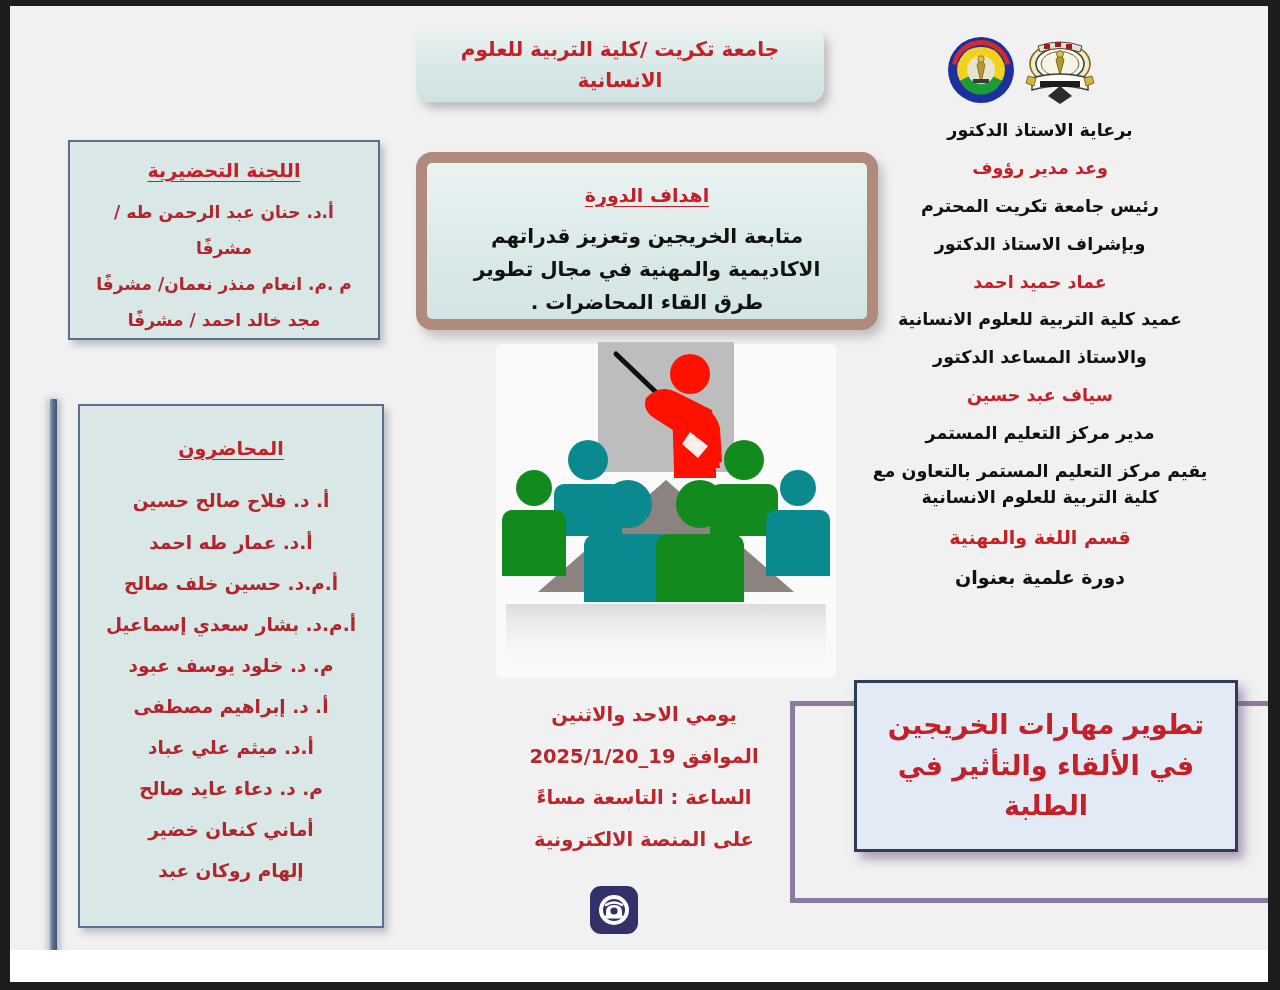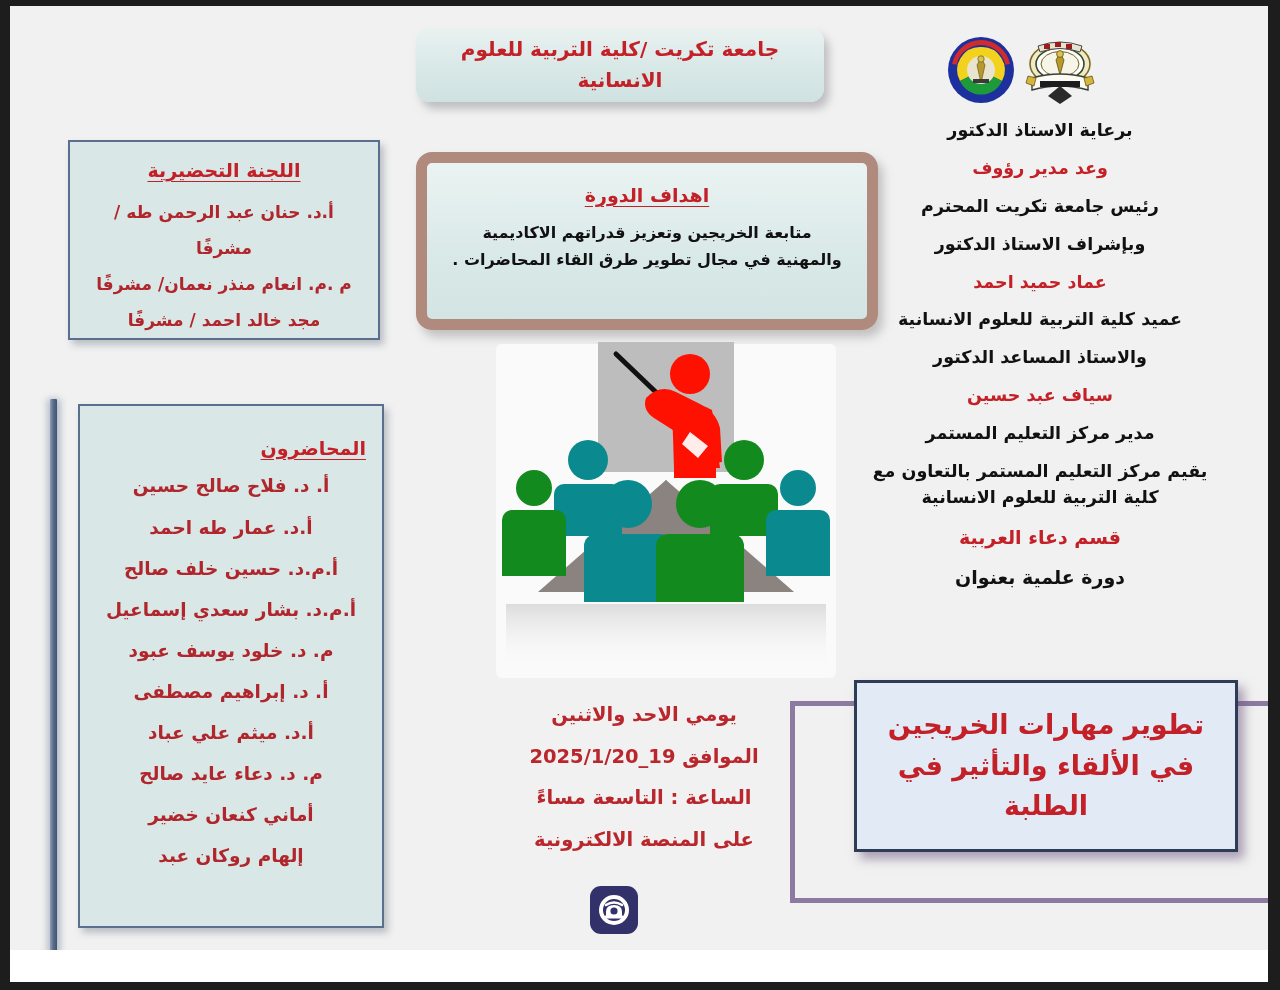--- a/index.html
+++ b/index.html
@@ -133,21 +133,21 @@
   .sec-head {
     font-size: 19px;
     color: #c32027;
     font-weight: bold;
     text-decoration: underline;
     text-underline-offset: 4px;
     margin-bottom: 10px;
   }
 
   .goal-text {
-    font-size: 16px;
+    font-size: 20px;
     color: #111;
     font-weight: bold;
     line-height: 1.65;
     text-align: center;
   }
 
   .cmt-line {
     font-size: 17px;
     color: #b0262c;
     font-weight: bold;
@@ -338,21 +338,21 @@
           <div>
             <div class="ar cmt-line">أ.د. حنان عبد الرحمن طه / مشرفًا</div>
             <div class="ar cmt-line">م .م. انعام منذر نعمان/ مشرفًا</div>
             <div class="ar cmt-line">مجد خالد احمد / مشرفًا</div>
           </div>
         </div>
       </div>
 
       <div class="box-cyan" style="left:68px; top:398px; width:306px; height:524px;">
         <div style="padding:28px 16px 0 16px; text-align:center;">
-          <div class="ar sec-head" style="margin-bottom:2px;text-align:right;">المحاضرون</div>
+          <div class="ar sec-head" style="margin-bottom:17px;">المحاضرون</div>
           <div>
             <div class="ar lect-line">أ. د. فلاح صالح حسين</div>
             <div class="ar lect-line">أ.د. عمار طه احمد</div>
             <div class="ar lect-line">أ.م.د. حسين خلف صالح</div>
             <div class="ar lect-line">أ.م.د. بشار سعدي إسماعيل</div>
             <div class="ar lect-line">م. د. خلود يوسف عبود</div>
             <div class="ar lect-line">أ. د. إبراهيم مصطفى</div>
             <div class="ar lect-line">أ.د. ميثم علي عباد</div>
             <div class="ar lect-line">م. د. دعاء عايد صالح</div>
             <div class="ar lect-line">أماني كنعان خضير</div>
@@ -365,21 +365,21 @@
         <p class="rl ar black">برعاية الاستاذ الدكتور</p>
         <p class="rl ar red">وعد مدير رؤوف</p>
         <p class="rl ar black">رئيس جامعة تكريت المحترم</p>
         <p class="rl ar black">وبإشراف الاستاذ الدكتور</p>
         <p class="rl ar red">عماد حميد احمد</p>
         <p class="rl ar black">عميد كلية التربية للعلوم الانسانية</p>
         <p class="rl ar black">والاستاذ المساعد الدكتور</p>
         <p class="rl ar red">سياف عبد حسين</p>
         <p class="rl ar black">مدير مركز التعليم المستمر</p>
         <p class="rl ar black">يقيم مركز التعليم المستمر  بالتعاون مع كلية التربية للعلوم الانسانية</p>
-        <p class="rl ar red big">قسم دعاء العربية</p>
+        <p class="rl ar red big">قسم اللغة والمهنية</p>
         <p class="rl ar black big">دورة علمية بعنوان</p>
       </div>
 
       <div class="box-title" style="left:844px; top:674px; width:384px; height:172px;">
         <div class="title-line">تطوير مهارات الخريجين</div>
         <div class="title-line">في الألقاء والتأثير في الطلبة</div>
       </div>
 
       <div id="illus">
         <svg width="344" height="338" viewBox="0 0 344 338">

